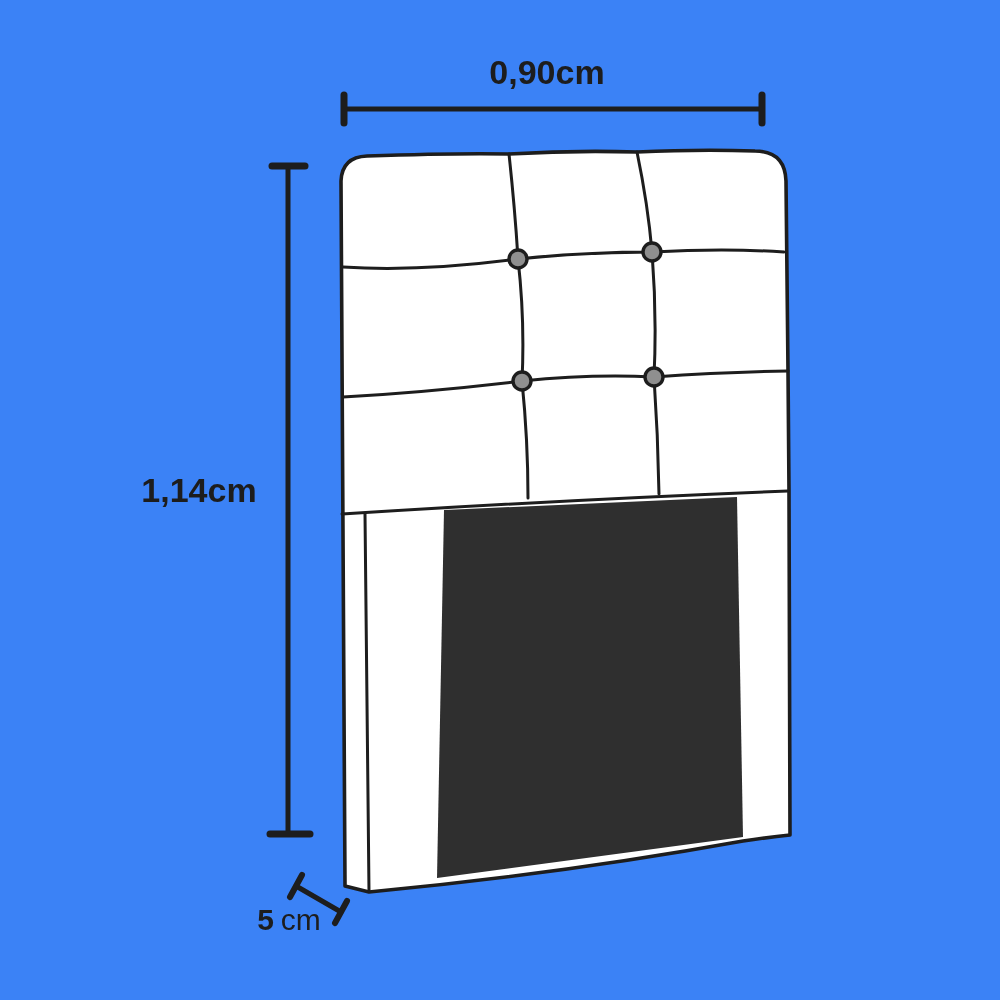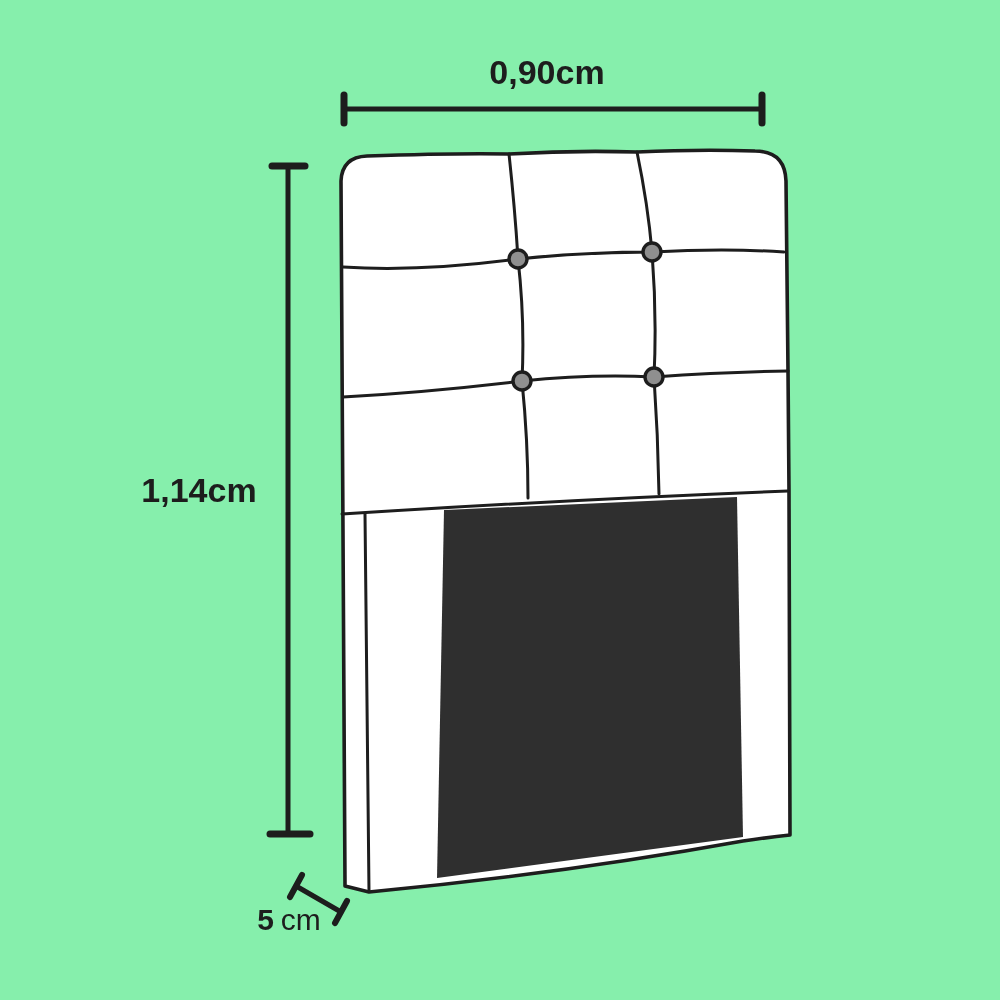--- a/index.html
+++ b/index.html
@@ -7,21 +7,21 @@
     padding: 0;
     width: 1000px;
     height: 1000px;
     background: #ffffff;
     font-family: "Liberation Sans", sans-serif;
   }
   .stage {
     position: relative;
     width: 1000px;
     height: 1000px;
-    background: #86efac;
+    background: #3b82f6;
     overflow: hidden;
   }
   svg { display: block; }
   .dim-label {
     font-family: "Liberation Sans", sans-serif;
     font-weight: bold;
     fill: #1d1d1d;
     stroke: none;
   }
   .dim-label-sm { font-size: 30px; }

